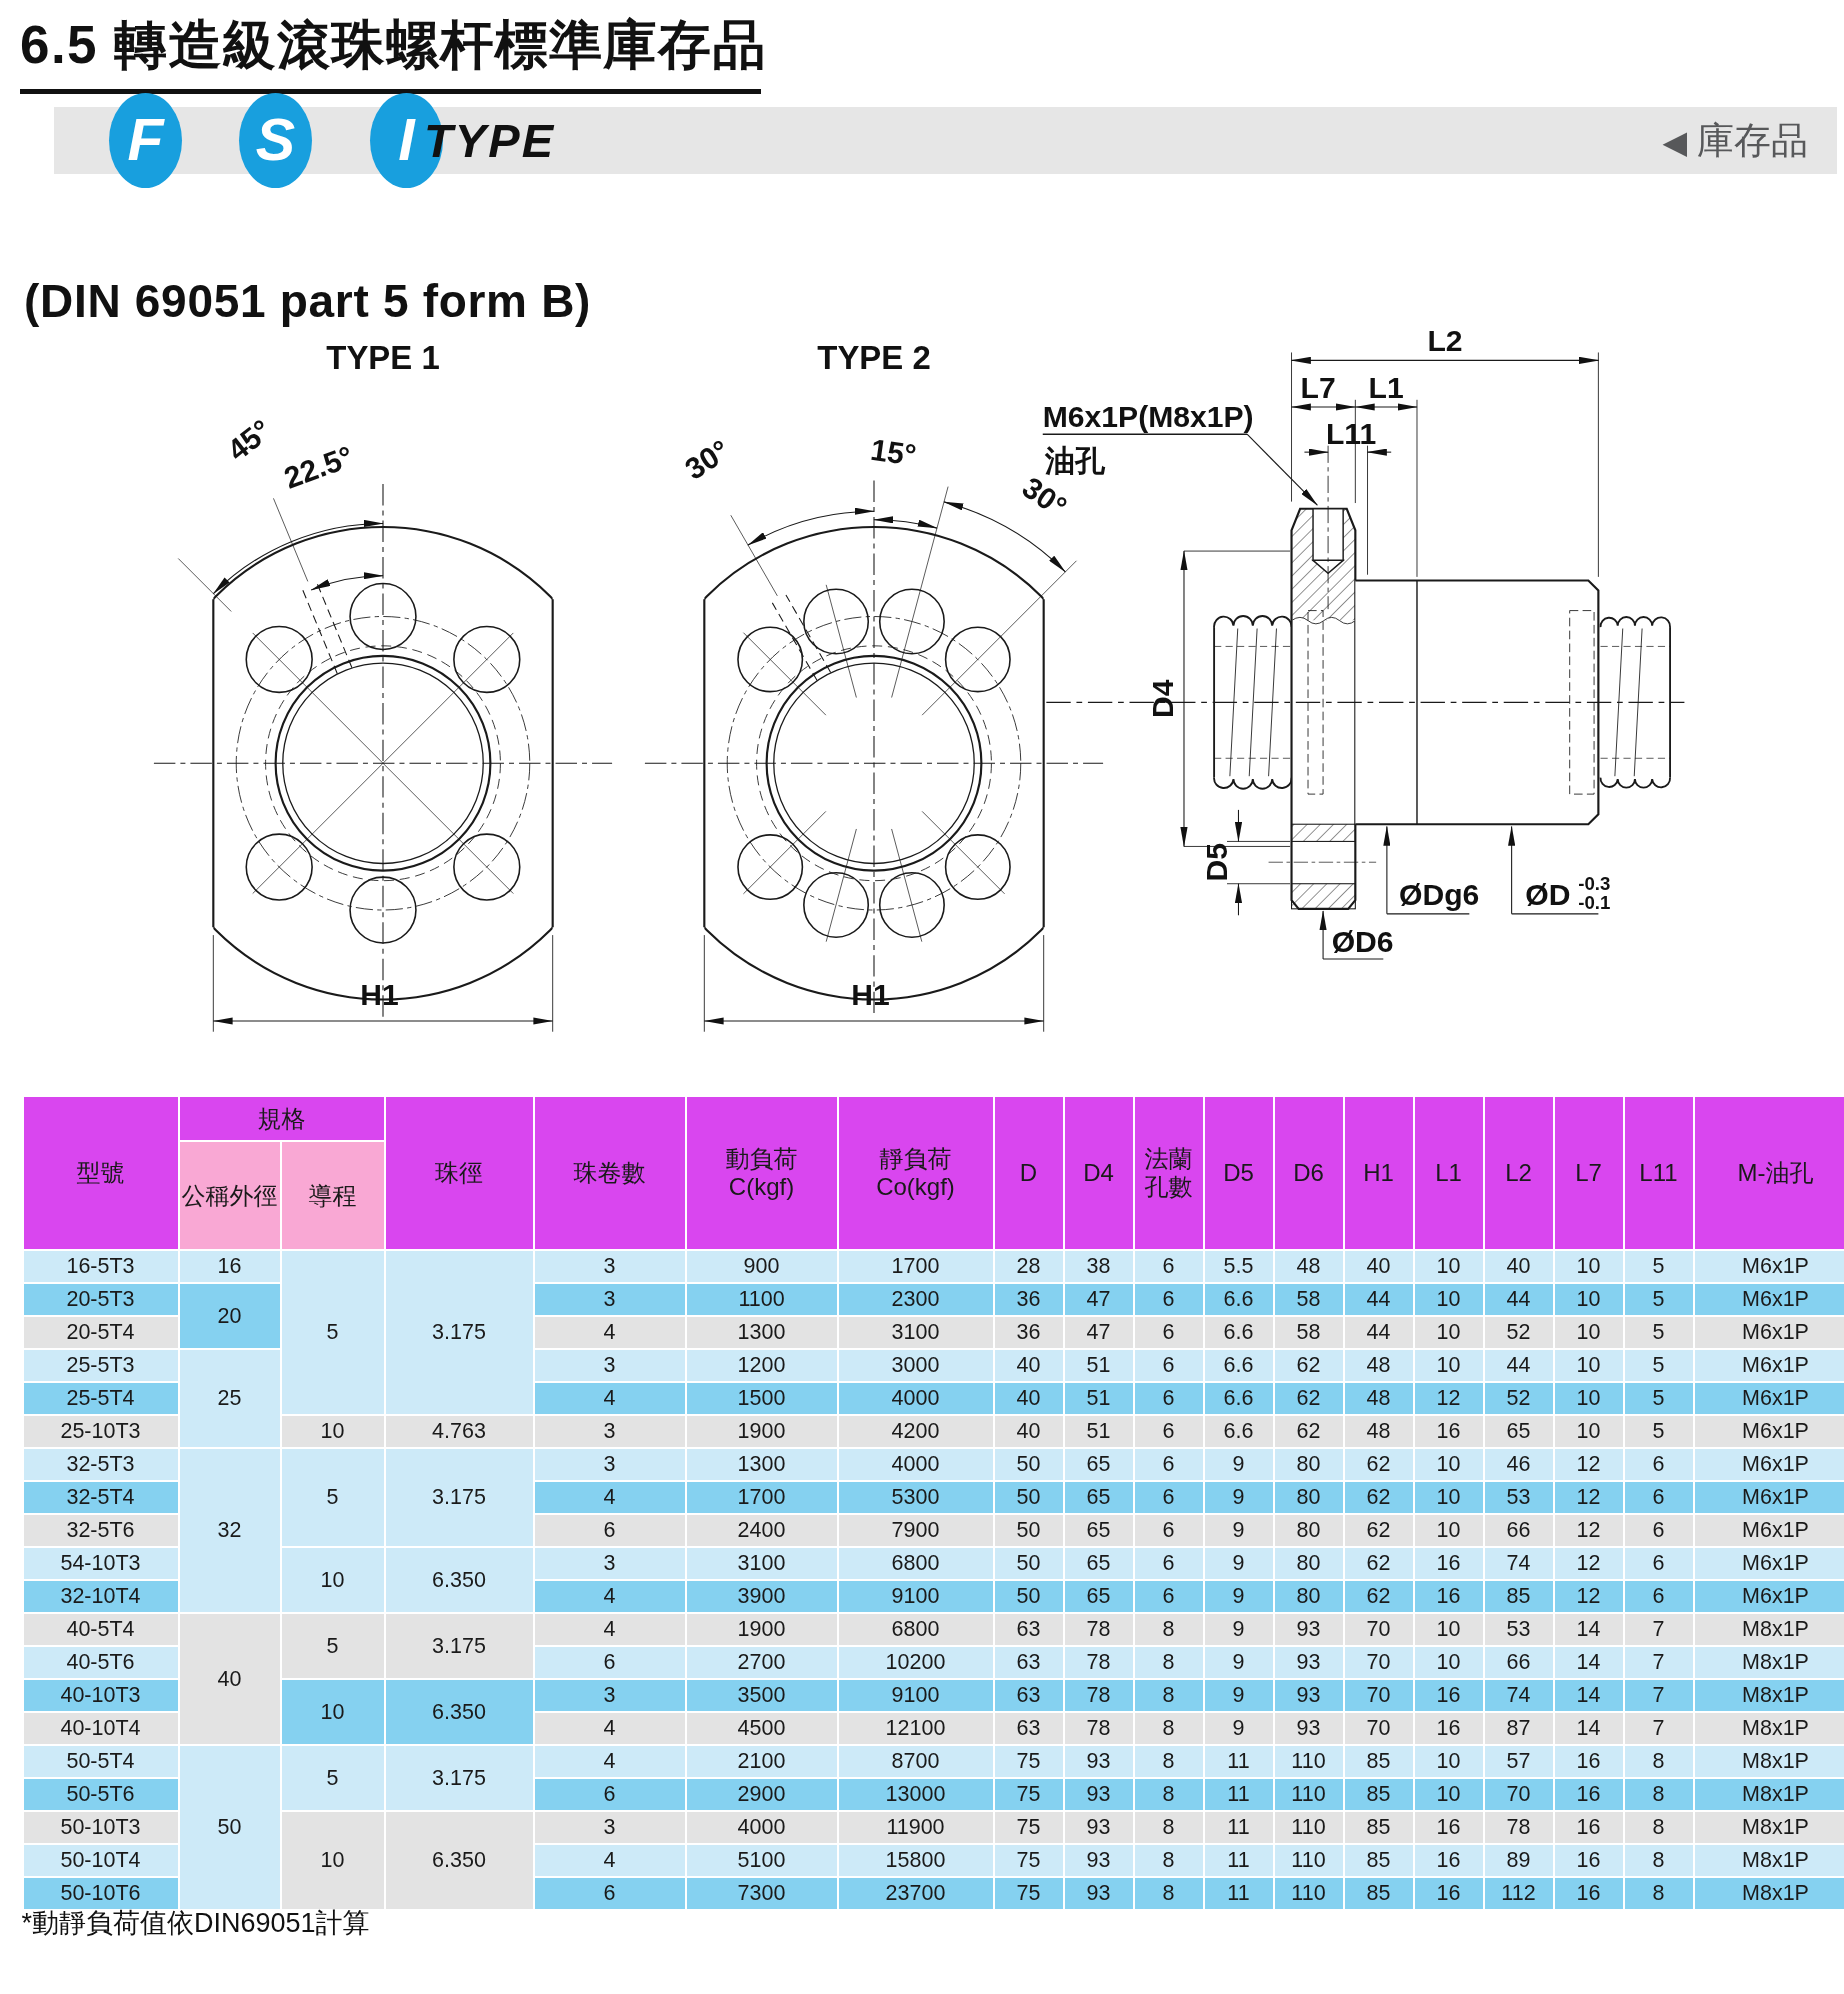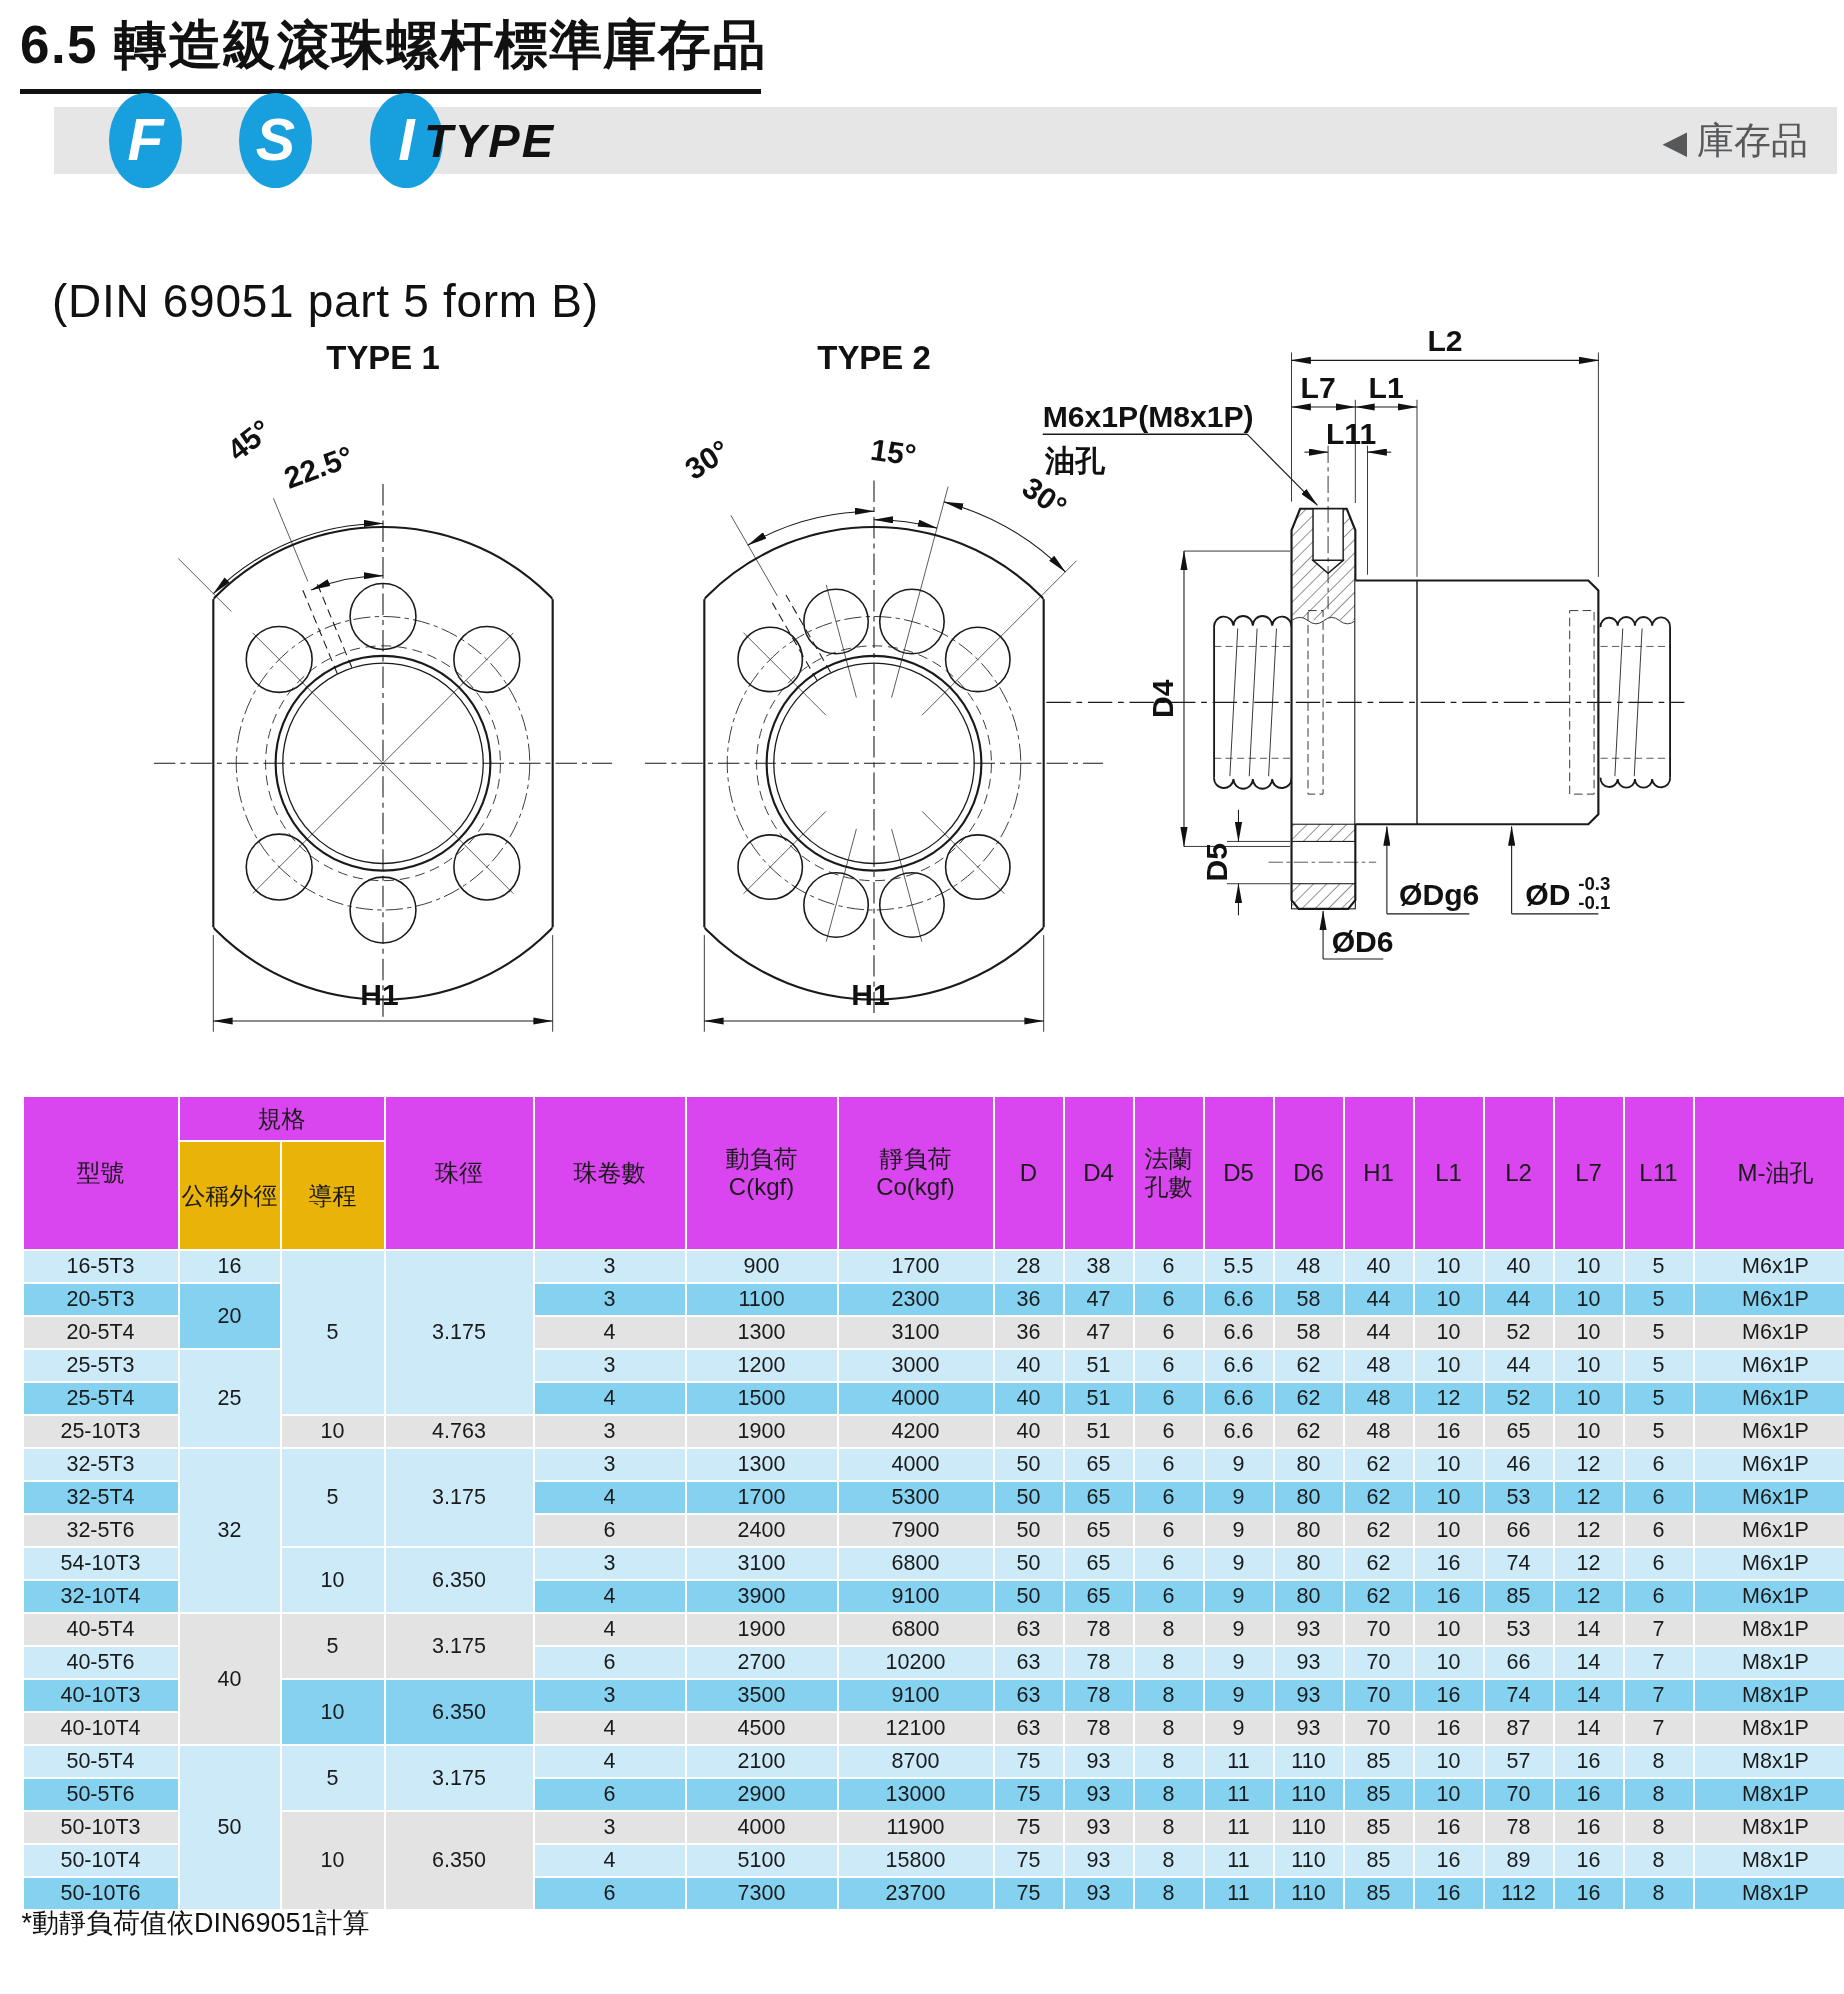--- a/index.html
+++ b/index.html
@@ -8,37 +8,37 @@
   .abs{position:absolute;}
   
   .page-title{left:20px;top:10px;font-size:53px;font-weight:bold;letter-spacing:1.4px;color:#111;}
   .title-rule{left:20px;top:89px;width:741px;height:5px;background:#111;}
   .badge-bar{left:54px;top:107px;width:1783px;height:67px;background:#E6E6E6;}
   .fsi-circle{width:73px;height:95px;border-radius:50%;background:#189FDE;top:93px;
               text-align:center;line-height:95px;font-size:59px;font-weight:bold;font-style:italic;color:#fff;}
   .type-label{left:424px;top:107px;height:67px;line-height:67px;font-size:47px;font-weight:bold;letter-spacing:2.1px;color:#111;font-style:italic;}
   .stock{right:36px;top:107px;height:67px;line-height:67px;font-size:37px;color:#57585A;}
   .stock .tri{font-size:32px;margin-right:10px;}
-  .din-note{left:52px;top:274px;font-size:46px;font-weight:normal;letter-spacing:0.7px;color:#111;text-align:right;}
+  .din-note{left:24px;top:274px;font-size:46px;font-weight:bold;letter-spacing:0.7px;color:#111;text-align:right;}
   .footnote{left:21.5px;top:1905px;font-size:27px;color:#111;}
   
   svg{position:absolute;overflow:visible;}
   svg text{font-family:"Liberation Sans",sans-serif;fill:#111;font-weight:bold;}
   .dwg-title{font-size:46px;}
   .dim{font-size:42px;}
   .dim-s{font-size:26px;}
   
   table.spec{position:absolute;left:21.5px;top:1095px;width:1801px;
              border-collapse:separate;border-spacing:2.9px;table-layout:fixed;background:#fff;}
   table.spec th,table.spec td{text-align:center;vertical-align:middle;padding:0;
              font-weight:normal;font-size:21.5px;color:#1a1a1a;line-height:1.15;}
   table.spec thead th{background:#d946ef;font-size:24px;}
   table.spec thead tr.r1 th{height:43px;}
   table.spec thead tr.r2 th{height:107px;}
-  table.spec thead th.sub{background:#eab308;}
+  table.spec thead th.sub{background:#f9a8d4;}
   table.spec tbody td{height:31px;}
   .c-lb{background:#CDEAF8;}
   .c-cy{background:#85D1F0;}
   .c-gy{background:#E3E3E3;}
 </style>
 </head>
 <body>
 
 <div class="abs page-title">6.5 轉造級滾珠螺杆標準庫存品</div>
 <div class="abs title-rule"></div>

